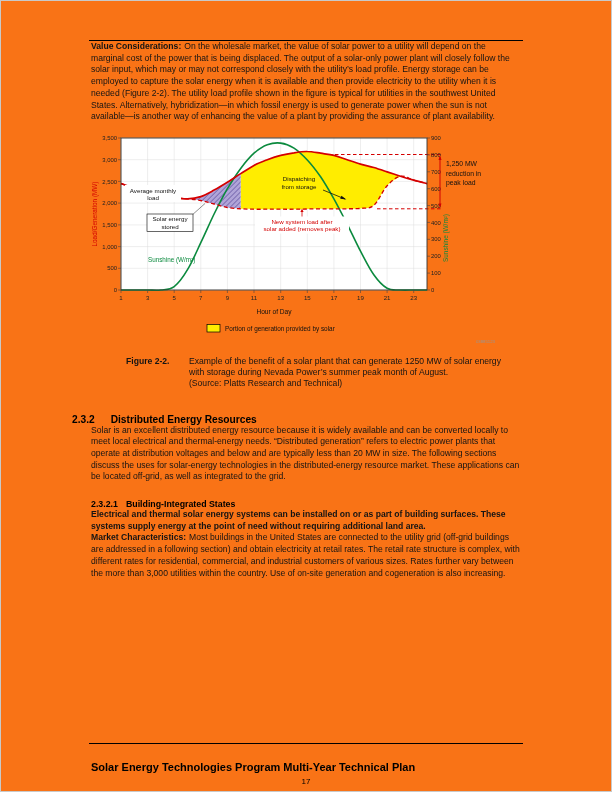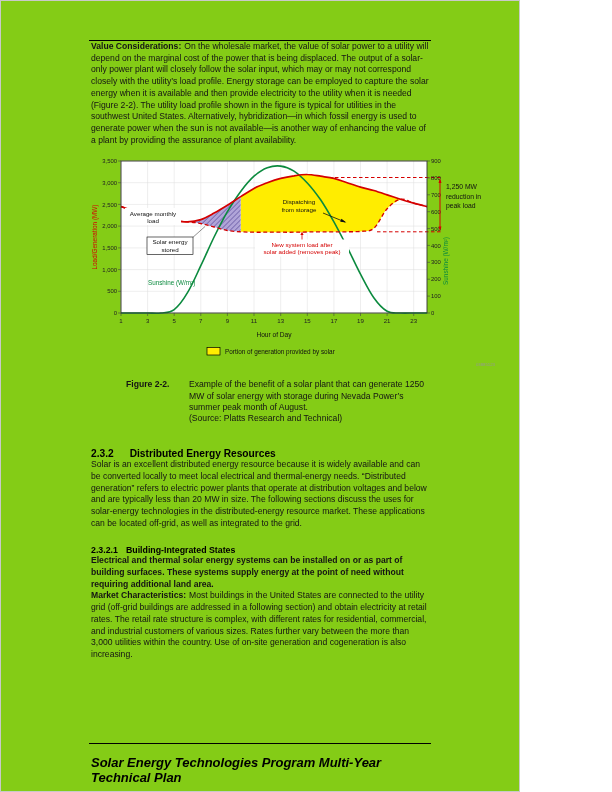--- a/index.html
+++ b/index.html
@@ -1,38 +1,38 @@
 <!DOCTYPE html>
 <html><head>
 <meta charset="utf-8">
 <style>
   html,body{margin:0;padding:0;background:#ffffff;}
   .page{
-    width:520px;height:792px;position:relative;background:#84cc16;overflow:hidden;
+    width:612px;height:792px;position:relative;background:#f97316;overflow:hidden;
     font-family:"Liberation Sans",sans-serif;color:#141414;
     border:1px solid #c9c9c9;box-sizing:border-box;
   }
   .rule-top{margin:39px 88px 0 88px;border-top:1.8px solid #000;height:0;}
   p.body{font-size:8.6px;line-height:11.7px;margin:0 90px;text-align:left;}
   .p1{margin-top:25px;}
   .p2{margin-top:12px;}
   .p3{margin-top:10px;font-weight:bold;}
   .p4{margin-top:12px;}
   p.body b{padding-right:3px;}
   .chart-wrap{margin:7px 0 0 88px;width:424px;height:218px;position:relative;}
   .caption{display:flex;margin:8px 90px 8px 125px;font-size:8.6px;line-height:11.2px;}
   .cap-label{font-weight:bold;width:63px;flex:none;}
   .cap-body{width:312px;}
-  h2.h232{margin:24px 90px 0 90px;font-size:10.2px;font-weight:bold;color:#000;}
+  h2.h232{margin:24px 90px 0 71px;font-size:10.2px;font-weight:bold;color:#000;}
   h3.h2321{margin:16px 90px 0 90px;font-size:8.8px;font-weight:bold;color:#000;}
   .hgap{display:inline-block;width:16px;}
   .hgap-sm{display:inline-block;width:8px;}
   .footer{position:absolute;left:88px;right:88px;top:742px;}
   .footer-rule{border-top:1.8px solid #000;height:0;}
-  .footer-title{font-size:13px;font-style:italic;font-weight:bold;margin-top:11px;margin-left:2px;color:#000;}
+  .footer-title{font-size:11px;font-weight:bold;margin-top:17px;margin-left:2px;color:#000;}
   .page-number{font-size:8px;text-align:center;margin-top:4px;color:#000;}
   
   #chart-svg text{font-family:"Liberation Sans",sans-serif;}
   #yticks-left text,#yticks-right text{font-size:5.9px;fill:#222;}
   #xticks text{font-size:6.1px;fill:#222;}
   #grid line{stroke:#dcdcdc;stroke-width:0.5;}
   .axis-label-left{font-size:6.4px;fill:#d40000;}
   .axis-label-right{font-size:6.4px;fill:#0b8a3e;}
   .xlabel{font-size:6.6px;fill:#111;}
   .ann{font-size:6.2px;fill:#111;}

